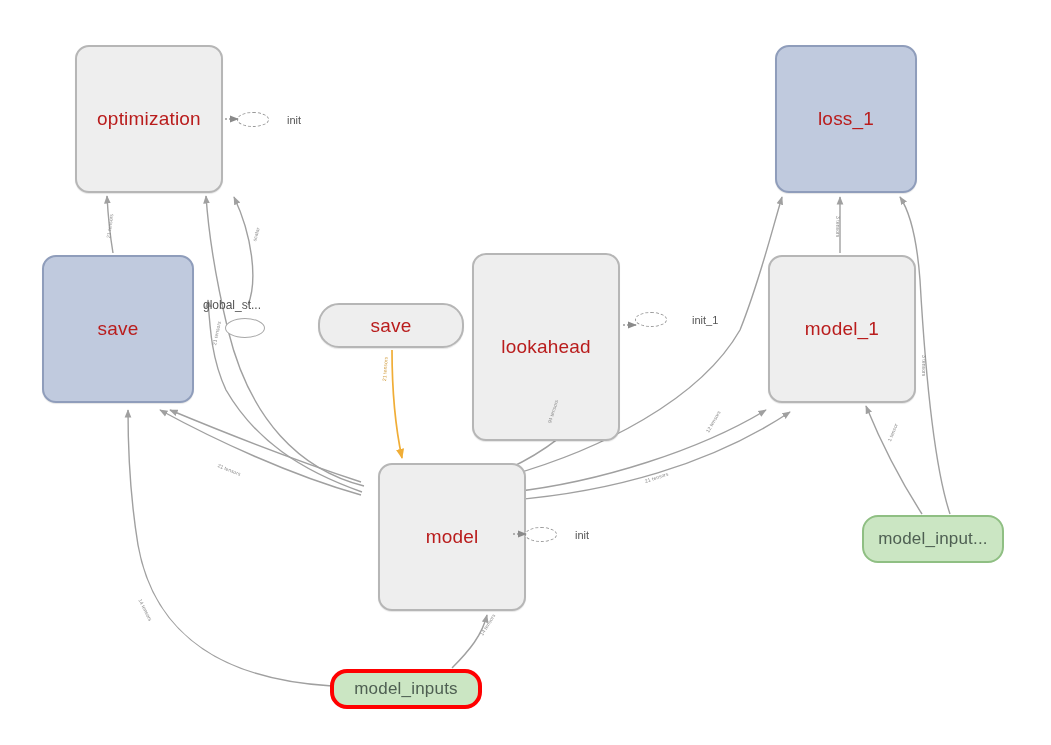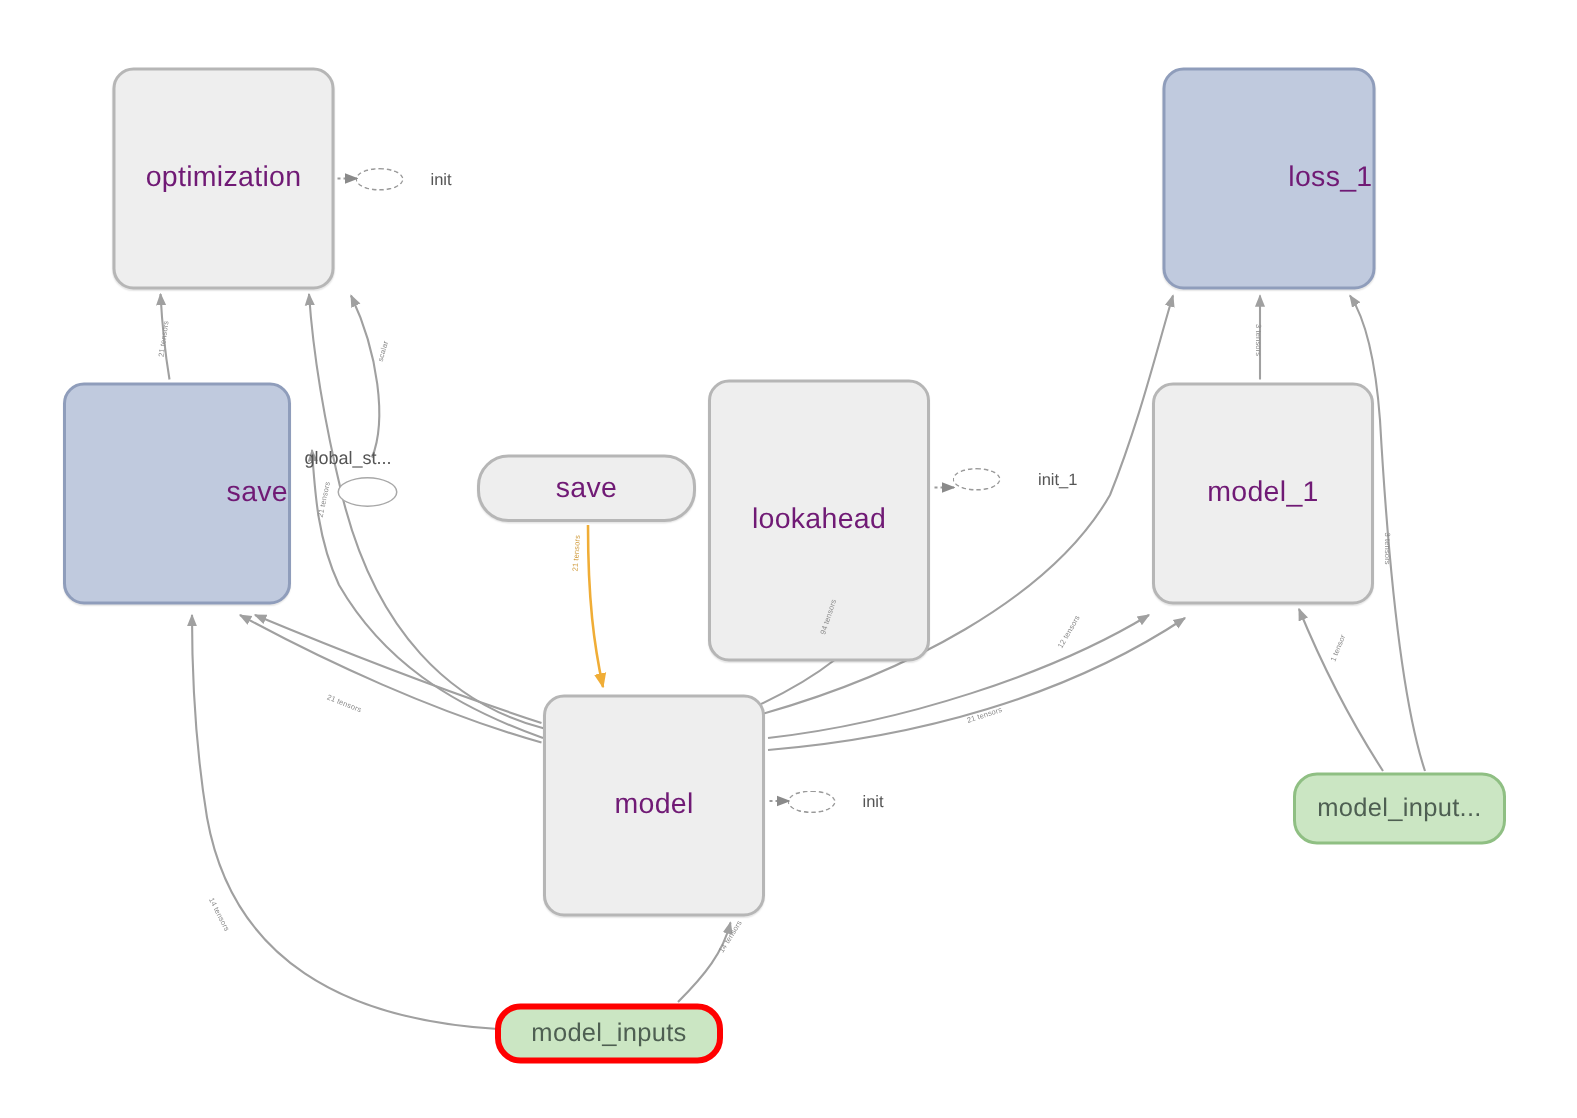--- a/index.html
+++ b/index.html
@@ -39,40 +39,39 @@
   .node {
     position: absolute;
     box-sizing: border-box;
     display: flex;
     align-items: center;
     justify-content: center;
     text-align: center;
     cursor: pointer;
   }
   .node-label {
-    color: #701a75;
+    color: #b91c1c;
     letter-spacing: .2px;
     line-height: 1.15;
     white-space: nowrap;
   }
 
   
   .node.scope {
     background: #eeeeee;
     border: 2px solid #b6b6b6;
     border-radius: 14px;
     box-shadow: 0 1px 1px rgba(0,0,0,.10);
   }
   .node.scope .node-label { font-size: 19px; }
 
   
   .node.scope.blue {
     background: #c0cade;
     border-color: #8f9dbb;
-    justify-content: flex-end;
   }
 
   
   .node.scope.flat {
     border-radius: 21px;
   }
 
   
   .node.pill {
     background: #cbe6c3;
@@ -199,21 +198,21 @@
     </div>
 
     <div class="node scope flat" style="left:318px; top:303px; width:146px; height:45px;">
       <span class="node-label">save</span>
     </div>
 
     <div class="node scope" style="left:472px; top:253px; width:148px; height:188px;">
       <span class="node-label">lookahead</span>
     </div>
 
-    <div class="node scope" style="left:362px; top:463px; width:148px; height:148px;">
+    <div class="node scope" style="left:378px; top:463px; width:148px; height:148px;">
       <span class="node-label">model</span>
     </div>
 
     <div class="node scope blue" style="left:775px; top:45px; width:142px; height:148px;">
       <span class="node-label">loss_1</span>
     </div>
 
     <div class="node scope" style="left:768px; top:255px; width:148px; height:148px;">
       <span class="node-label">model_1</span>
     </div>

